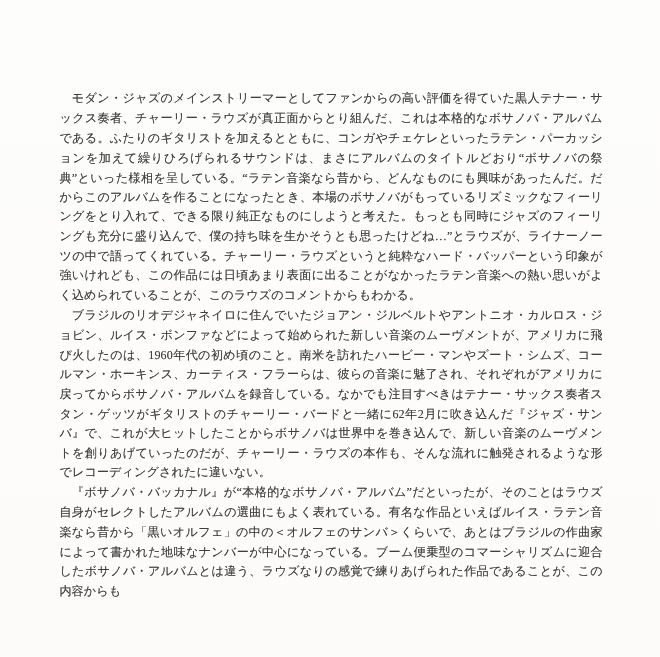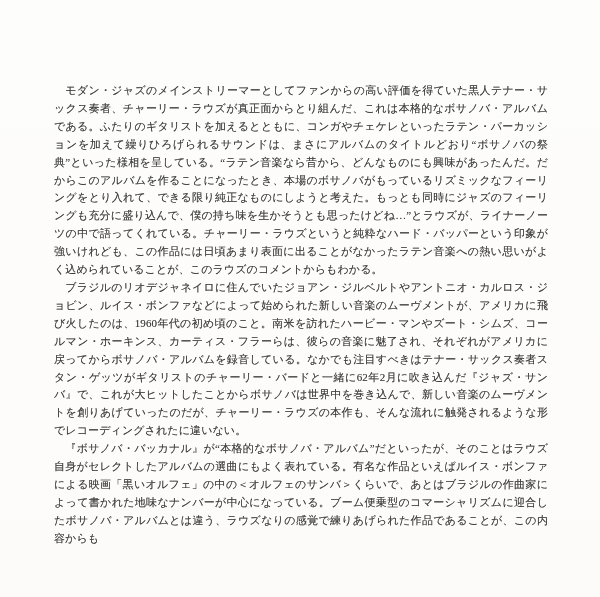--- a/index.html
+++ b/index.html
@@ -36,15 +36,15 @@
     text-shadow: 0 0 0.5px rgba(70, 70, 70, 0.55);
   }
 </style>
 </head>
 <body>
 
 <div class="page">
   <div class="text-block">
     <p class="para" lang="ja">　モダン・ジャズのメインストリーマーとしてファンからの高い評価を得ていた黒人テナー・サックス奏者、チャーリー・ラウズが真正面からとり組んだ、これは本格的なボサノバ・アルバムである。ふたりのギタリストを加えるとともに、コンガやチェケレといったラテン・パーカッションを加えて繰りひろげられるサウンドは、まさにアルバムのタイトルどおり“ボサノバの祭典”といった様相を呈している。“ラテン音楽なら昔から、どんなものにも興味があったんだ。だからこのアルバムを作ることになったとき、本場のボサノバがもっているリズミックなフィーリングをとり入れて、できる限り純正なものにしようと考えた。もっとも同時にジャズのフィーリングも充分に盛り込んで、僕の持ち味を生かそうとも思ったけどね…”とラウズが、ライナーノーツの中で語ってくれている。チャーリー・ラウズというと純粋なハード・バッパーという印象が強いけれども、この作品には日頃あまり表面に出ることがなかったラテン音楽への熱い思いがよく込められていることが、このラウズのコメントからもわかる。</p>
     <p class="para" lang="ja">　ブラジルのリオデジャネイロに住んでいたジョアン・ジルベルトやアントニオ・カルロス・ジョビン、ルイス・ボンファなどによって始められた新しい音楽のムーヴメントが、アメリカに飛び火したのは、1960年代の初め頃のこと。南米を訪れたハービー・マンやズート・シムズ、コールマン・ホーキンス、カーティス・フラーらは、彼らの音楽に魅了され、それぞれがアメリカに戻ってからボサノバ・アルバムを録音している。なかでも注目すべきはテナー・サックス奏者スタン・ゲッツがギタリストのチャーリー・バードと一緒に62年2月に吹き込んだ『ジャズ・サンバ』で、これが大ヒットしたことからボサノバは世界中を巻き込んで、新しい音楽のムーヴメントを創りあげていったのだが、チャーリー・ラウズの本作も、そんな流れに触発されるような形でレコーディングされたに違いない。</p>
-    <p class="para" lang="ja">　『ボサノバ・バッカナル』が“本格的なボサノバ・アルバム”だといったが、そのことはラウズ自身がセレクトしたアルバムの選曲にもよく表れている。有名な作品といえばルイス・ボンファによる映画「黒いオルフェ」の中の＜オルフェのサンバ＞くらいで、あとはブラジルの作曲家によって書かれた地味なナンバーが中心になっている。ブーム便乗型のコマーシャリズムに迎合したボサノバ・アルバムとは違う、ラウズなりの感覚で練りあげられた作品であることが、この内容からも</p>
+    <p class="para" lang="ja">　『ボサノバ・バッカナル』が“本格的なボサノバ・アルバム”だといったが、そのことはラウズ自身がセレクトしたアルバムの選曲にもよく表れている。有名な作品といえばルイス・ラテン音楽なら昔から「黒いオルフェ」の中の＜オルフェのサンバ＞くらいで、あとはブラジルの作曲家によって書かれた地味なナンバーが中心になっている。ブーム便乗型のコマーシャリズムに迎合したボサノバ・アルバムとは違う、ラウズなりの感覚で練りあげられた作品であることが、この内容からも</p>
   </div>
 </div>
 
 </body></html>

